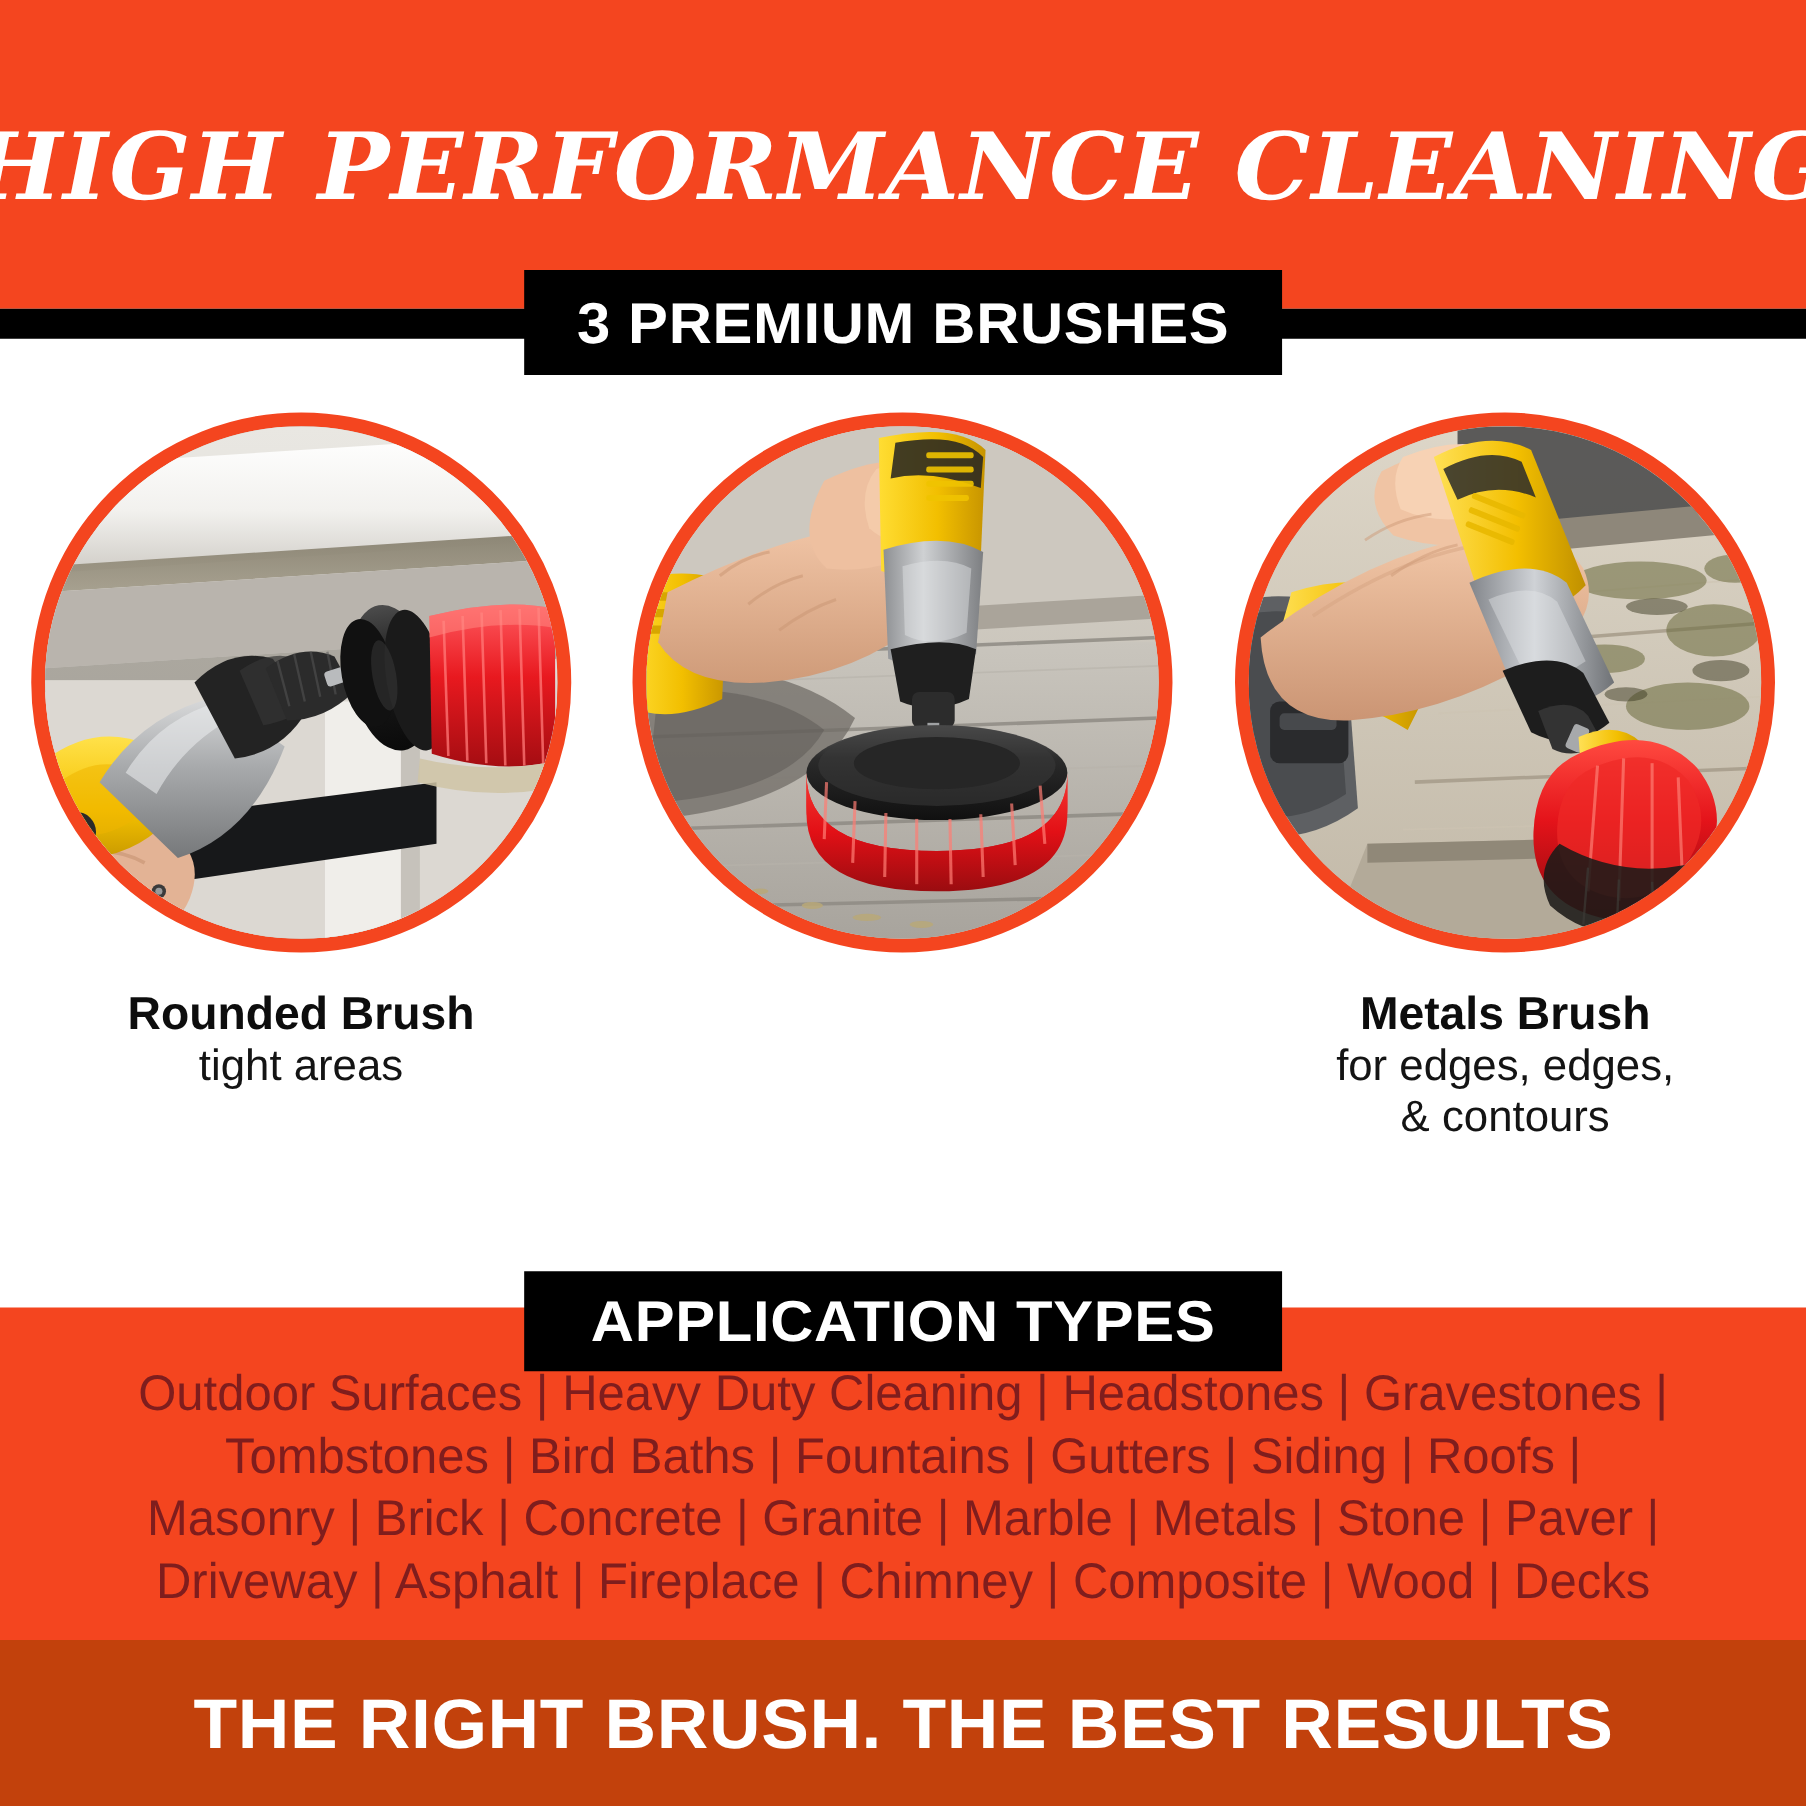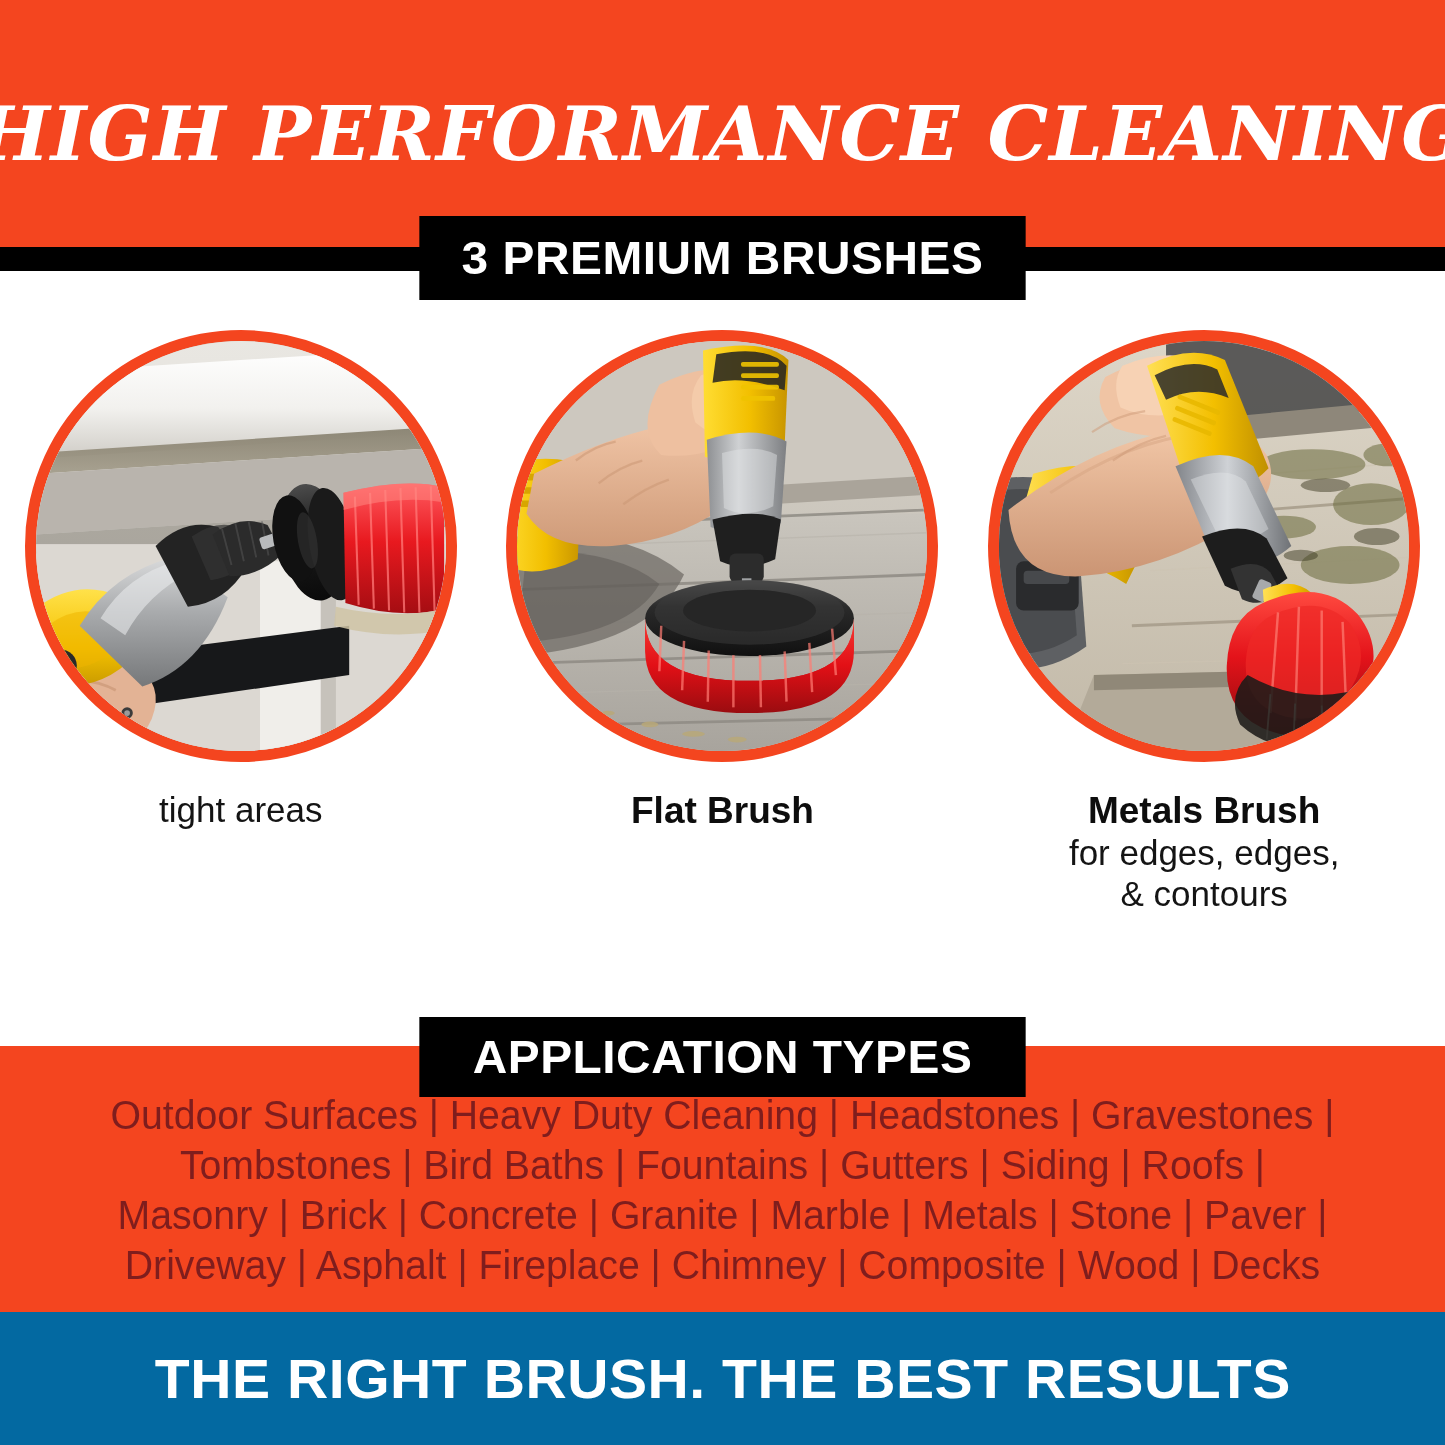--- a/index.html
+++ b/index.html
@@ -84,21 +84,21 @@
   }
   .app-line {
     font-size:40px; font-weight:400; line-height:50px;
     white-space:nowrap;
     transform:scaleX(0.98);
   }
 
   
   .band-bottom {
     position:absolute; left:0; top:1312px; width:1445px; height:133px;
-    background:#0369a1;
+    background:#c2410c;
     display:flex; align-items:center; justify-content:center;
   }
   .footer-text {
     color:#ffffff; font-size:56px; font-weight:700;
     letter-spacing:0.5px; white-space:nowrap;
     transform:scaleX(1.02);
   }
 
   
   .scene { width:100%; height:100%; display:block; }
@@ -210,20 +210,21 @@
               <line x1="400" y1="154" x2="404" y2="286"></line>
               <line x1="416" y1="153" x2="420" y2="286"></line>
             </g>
             <path d="M324 160 q64 -16 106 -6 l0 16 q-48 -8 -106 8 Z" fill="#ff8d86" opacity="0.5"></path>
 
             <path d="M316 280 q60 14 116 2 l0 22 q-58 12 -118 -4 Z" fill="#cfc4a6" opacity="0.85"></path>
           </svg>
         </div>
       </div>
       <div class="caption">
+        <div class="cap-title">Rounded Brush</div>
         <div class="cap-sub">tight areas</div>
       </div>
     </div>
 
     <div class="card">
       <div class="photo">
         <div class="photo-inner">
           <svg class="scene" viewBox="0 0 432 432" preserveAspectRatio="xMidYMid slice">
             <defs>
               <linearGradient id="g2deck" x1="0" y1="0" x2="0" y2="1">
@@ -338,21 +339,20 @@
             <g fill="#b9a878" opacity="0.85">
               <ellipse cx="140" cy="404" rx="9" ry="3"></ellipse>
               <ellipse cx="186" cy="414" rx="12" ry="3"></ellipse>
               <ellipse cx="232" cy="420" rx="10" ry="3"></ellipse>
               <ellipse cx="96" cy="392" rx="7" ry="2.4"></ellipse>
             </g>
           </svg>
         </div>
       </div>
       <div class="caption">
-        <div class="cap-title">Flat Brush</div>
       </div>
     </div>
 
     <div class="card">
       <div class="photo">
         <div class="photo-inner">
           <svg class="scene" viewBox="0 0 432 432" preserveAspectRatio="xMidYMid slice">
             <defs>
               <linearGradient id="g3wood" x1="0" y1="0" x2="0" y2="1">
                 <stop offset="0%" stop-color="#ddd6c8"></stop>

